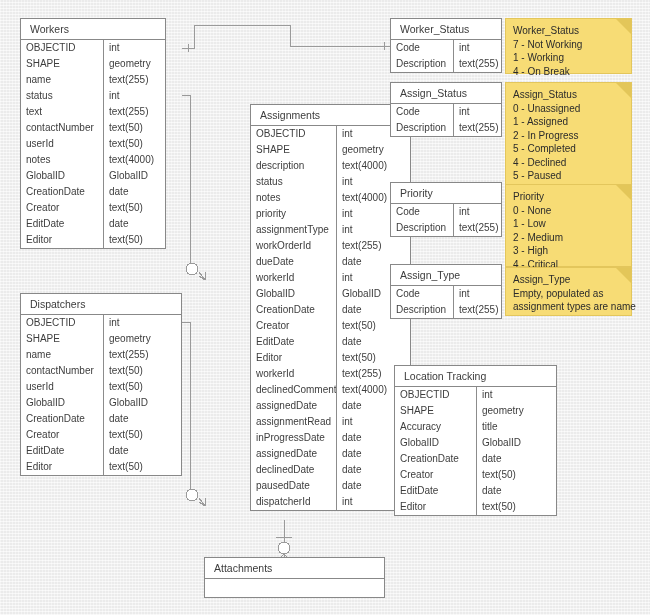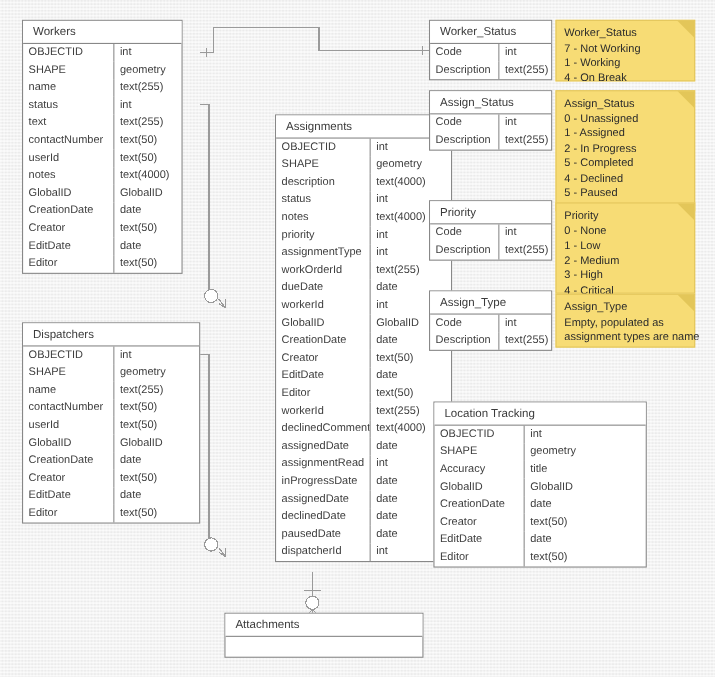--- a/index.html
+++ b/index.html
@@ -426,21 +426,21 @@
           <span class="fname">Code</span>
           <span class="ftype">int</span>
         </div>
       <div class="row">
           <span class="fname">Description</span>
           <span class="ftype">text(255)</span>
         </div>
     </div>
   </div>
 
-  <div class="entity w-location" style="left:394px; top:365px; width:194px;">
+  <div class="entity w-location" style="left:394px; top:365px; width:163px;">
     <div class="ent-title">Location Tracking</div>
     <div class="ent-body">
       <div class="row">
           <span class="fname">OBJECTID</span>
           <span class="ftype">int</span>
         </div>
       <div class="row">
           <span class="fname">SHAPE</span>
           <span class="ftype">geometry</span>
         </div>

